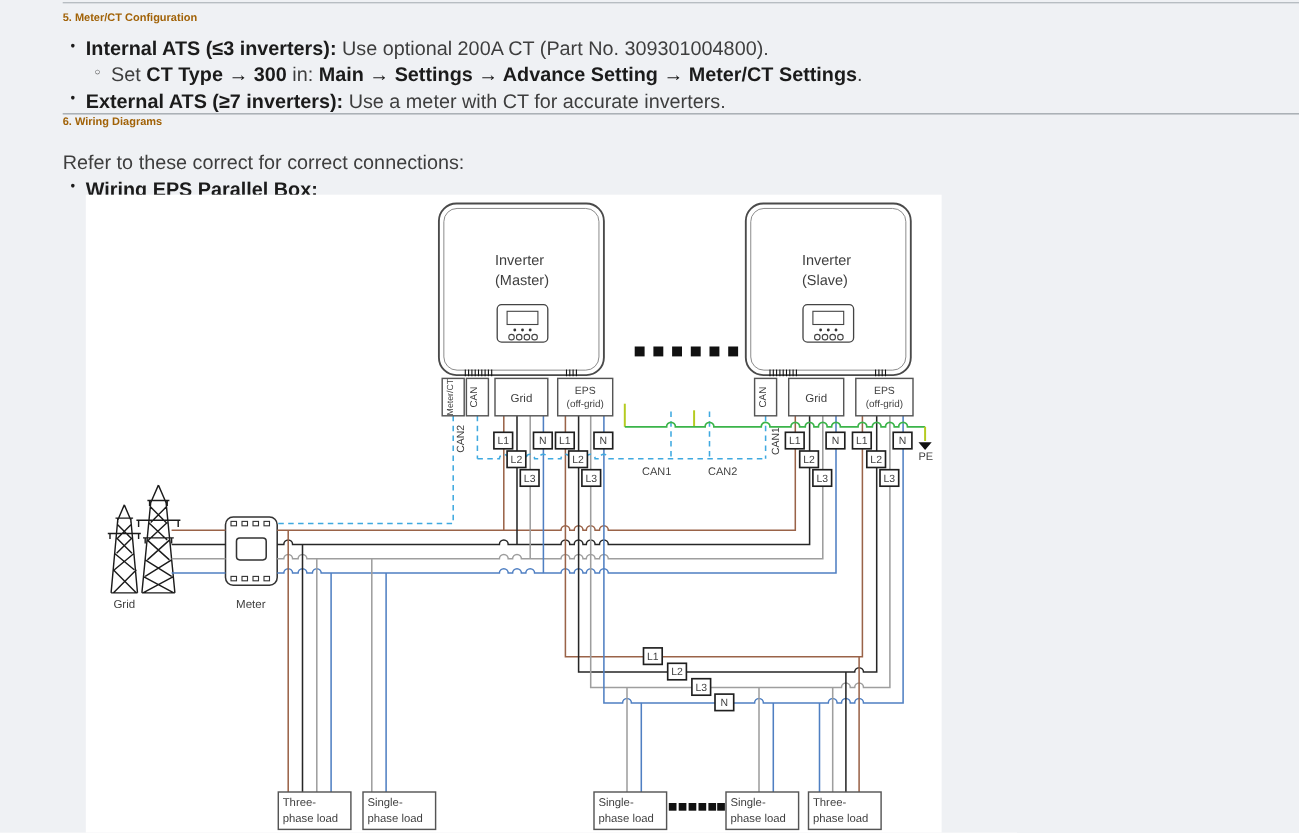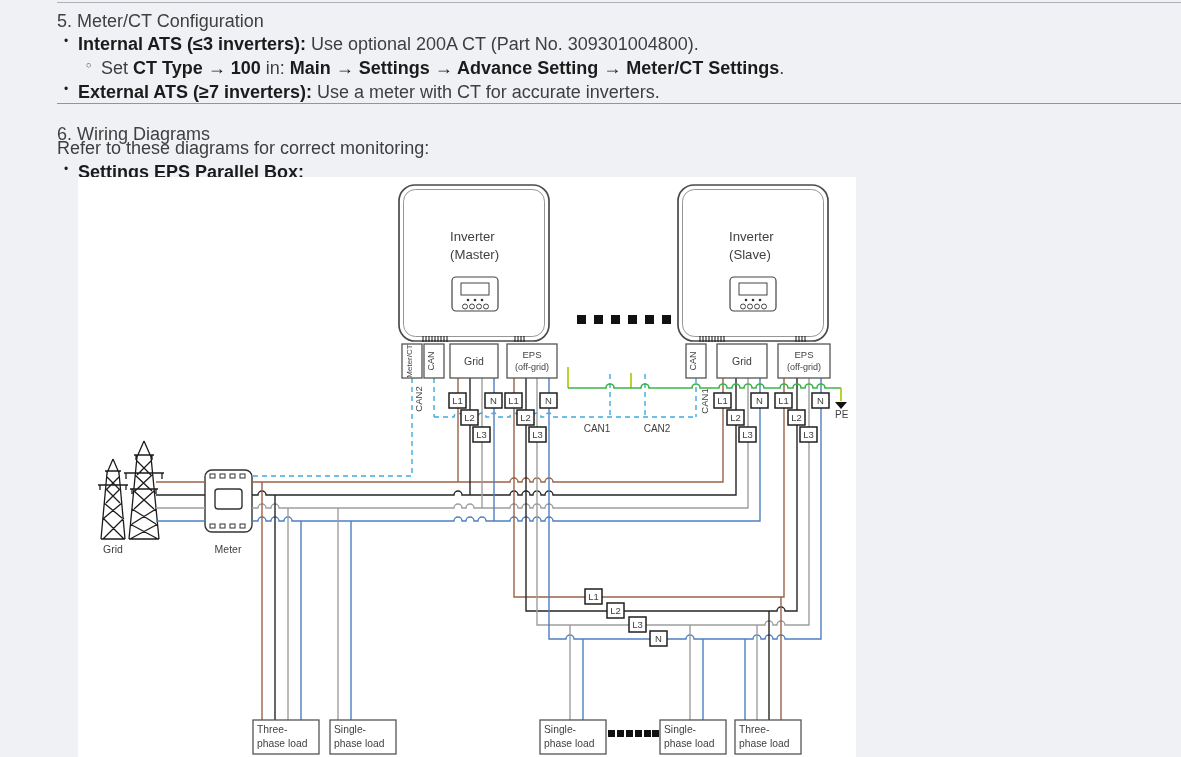--- a/index.html
+++ b/index.html
@@ -3,21 +3,21 @@
 <meta charset="utf-8">
 <style>
   html,body{margin:0;padding:0;}
   body{
     width:1181px;height:757px;position:relative;overflow:hidden;
     background:#eff1f4;
     font-family:"Liberation Sans","DejaVu Sans",sans-serif;
     color:#3e3e3e;
   }
   .top-rule{position:absolute;left:57px;right:0;top:2px;height:1px;background:#aab0b6;}
-  .sec-title{position:absolute;left:57px;font-size:18px;font-weight:normal;color:#404040;white-space:nowrap;}
+  .sec-title{position:absolute;left:57px;font-size:10px;font-weight:bold;color:#a16207;white-space:nowrap;}
   .line{position:absolute;font-size:18px;color:#3e3e3e;white-space:nowrap;}
   .line b{color:#1b1b1b;}
   .marker{position:absolute;font-size:12px;color:#1b1b1b;}
   .marker-o{position:absolute;font-size:9px;color:#3e3e3e;}
   .hrule{position:absolute;left:57px;right:0;top:103px;height:1px;background:#8f969c;}
   .diagram{position:absolute;left:78px;top:177px;width:778px;height:580px;background:#ffffff;}
   svg text{font-family:"Liberation Sans","DejaVu Sans",sans-serif;fill:#3f3f3f;}
   
   .wl1{stroke:#9a6348;} .wl2{stroke:#262626;} .wl3{stroke:#9e9e9e;} .wn{stroke:#4f7fc2;}
   .wire{fill:none;stroke-width:1.4;}
@@ -36,32 +36,32 @@
 <body>
 
 <div class="top-rule"></div>
 
 <div class="sec-title" style="top:11px">5. Meter/CT Configuration</div>
 
 <span class="marker" style="left:64px;top:34px">•</span>
 <div class="line" style="left:78px;top:34px"><b>Internal ATS (≤3 inverters):</b><span> Use optional 200A CT (Part No. 309301004800).</span></div>
 
 <span class="marker-o" style="left:86px;top:60px">○</span>
-<div class="line" style="left:101px;top:58px"><span>Set </span><b>CT Type → 100</b><span> in: </span><b>Main → Settings → Advance Setting → Meter/CT Settings</b><span>.</span></div>
+<div class="line" style="left:101px;top:58px"><span>Set </span><b>CT Type → 300</b><span> in: </span><b>Main → Settings → Advance Setting → Meter/CT Settings</b><span>.</span></div>
 
 <span class="marker" style="left:64px;top:82px">•</span>
 <div class="line" style="left:78px;top:82px"><b>External ATS (≥7 inverters):</b><span> Use a meter with CT for accurate inverters.</span></div>
 
 <div class="hrule"></div>
 
-<div class="sec-title" style="top:124px">6. Wiring Diagrams</div>
-<div class="line" style="left:57px;top:138px">Refer to these diagrams for correct monitoring:</div>
+<div class="sec-title" style="top:106px">6. Wiring Diagrams</div>
+<div class="line" style="left:57px;top:138px">Refer to these correct for correct connections:</div>
 
 <span class="marker" style="left:64px;top:162px">•</span>
-<div class="line" style="left:78px;top:162px"><b>Settings EPS Parallel Box:</b></div>
+<div class="line" style="left:78px;top:162px"><b>Wiring EPS Parallel Box:</b></div>
 
 <div class="diagram">
 <svg width="778" height="580" viewBox="0 0 778 580">
 
   <g>
     <path class="tower" d="M35,282 L29,296 M35,282 L41,296 M27,294 H43 M29,294 V298 M41,294 V298 M20,308 H50 M22,308 V313 M48,308 V313 M29,296 L23,362 M41,296 L47,362 M29,300 L41,312 M41,300 L29,312 M28,312 L42,326 M42,312 L28,326 M26,326 L44,341 M44,326 L26,341 M25,341 L46,362 M46,341 L25,362 M23,362 H47"></path>
     <path class="tower" d="M66,264 L59,280 M66,264 L73,280 M56,278 H76 M58,278 V283 M74,278 V283 M46,296 H86 M48,296 V302 M84,296 V302 M52,312 H80 M54,312 V317 M78,312 V317 M59,280 L51,362 M73,280 L81,362 M59,284 L73,298 M73,284 L59,298 M57,298 L74,314 M74,298 L57,314 M56,314 L76,332 M76,314 L56,332 M54,332 L78,347 M78,332 L54,347 M52,347 L80,362 M80,347 L52,362 M51,362 H81"></path>
   </g>
   <text x="35" y="376" font-size="10.5" text-anchor="middle">Grid</text>
 

